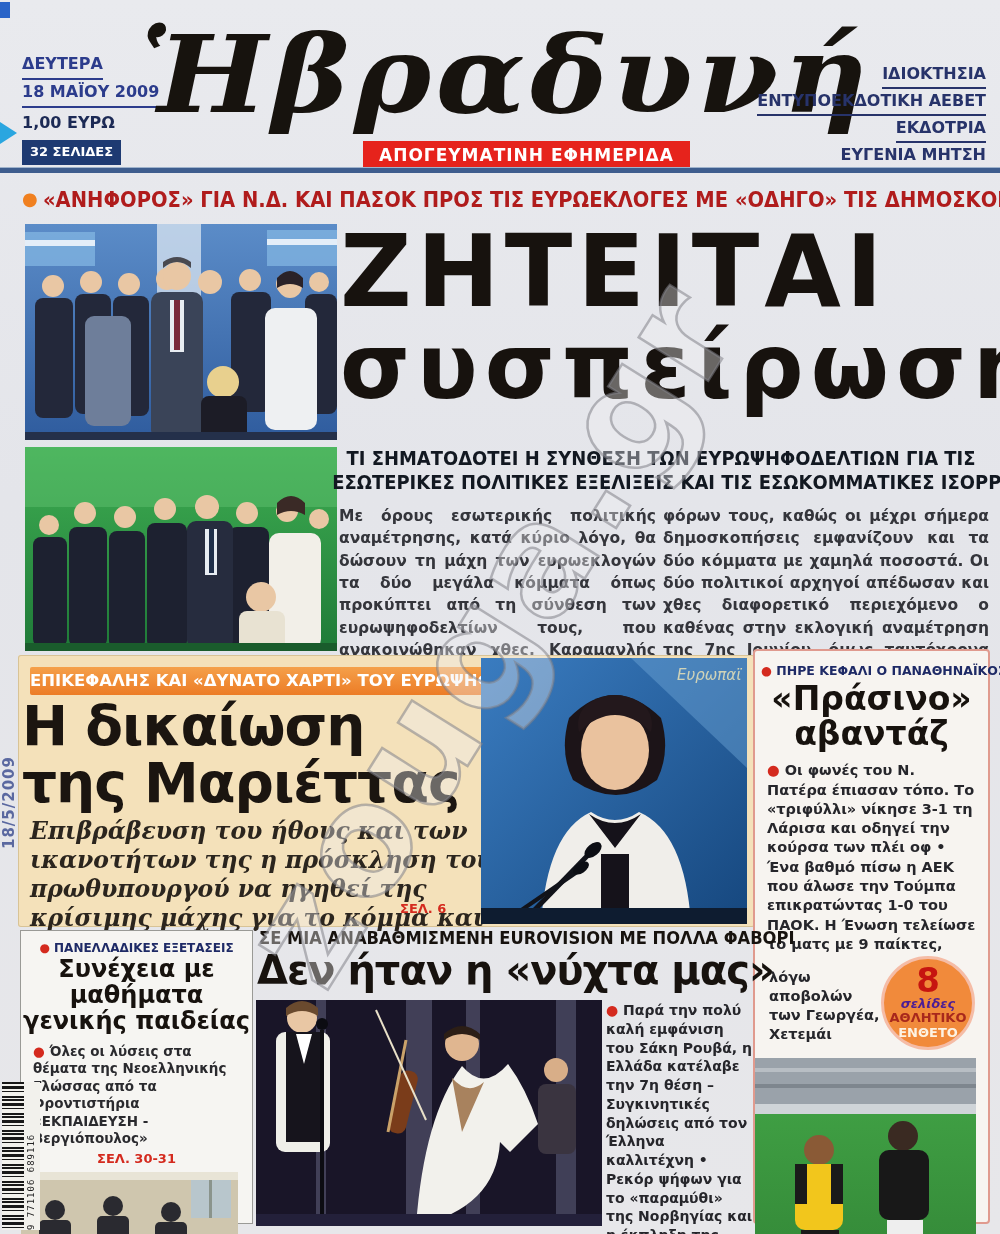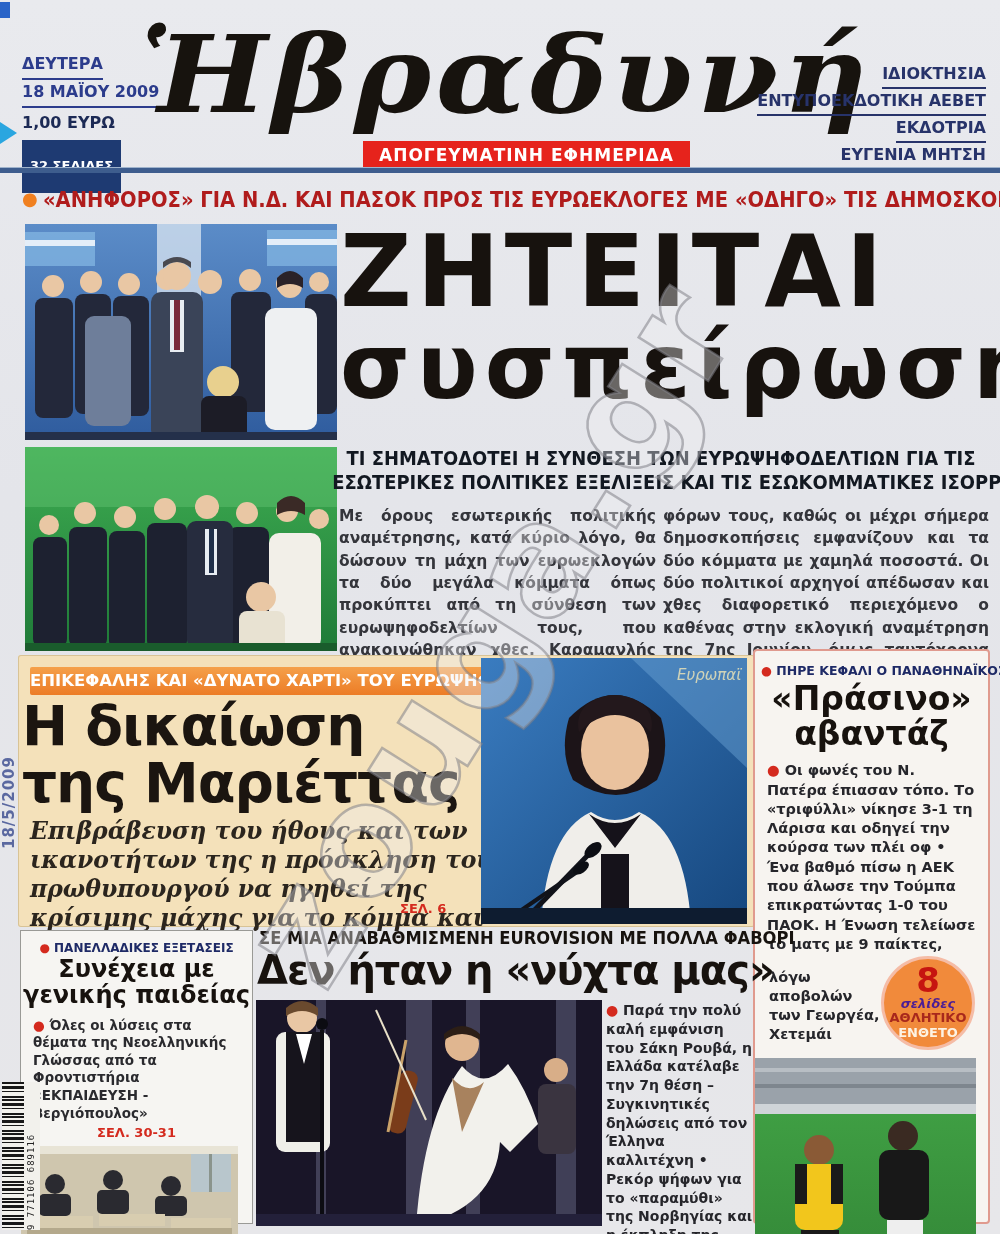--- a/index.html
+++ b/index.html
@@ -8,21 +8,21 @@
         font-family:"DejaVu Sans","Liberation Sans",sans-serif;color:#222;}
   .abs{position:absolute;}
   
   .corner-mark{left:0;top:2px;width:10px;height:16px;background:#2a64c8;}
   .corner-arrow{left:0;top:122px;width:0;height:0;border-top:11px solid transparent;
         border-bottom:11px solid transparent;border-left:17px solid #2aa6e0;}
   .issue{left:22px;top:52px;font-size:16px;font-weight:bold;color:#2c3c8c;line-height:1.55;}
   .issue .u{display:table;border-bottom:2px solid #2c3c8c;padding-bottom:1px;}
   .issue .price{display:table;color:#1c2a55;margin-top:3px;}
   .pagesbox{display:inline-block;margin-top:5px;background:#1e3a72;color:#fff;
-        font-size:13px;font-weight:bold;padding:16px 8px;}
+        font-size:13px;font-weight:bold;padding:2px 8px;}
   .masthead{left:170px;top:22px;width:600px;text-align:center;
         font-family:"DejaVu Serif","Liberation Serif",serif;font-style:italic;font-weight:bold;
         font-size:106px;color:#17130e;letter-spacing:4px;transform:scaleX(1.10);transform-origin:center;
         line-height:1;white-space:nowrap;}
   .mast-banner{left:363px;top:141px;background:#e6231c;color:#fff;font-weight:bold;
         font-size:17px;letter-spacing:1px;padding:4px 16px;white-space:nowrap;}
   .owner{right:14px;top:62px;text-align:right;font-size:16px;font-weight:bold;color:#27336a;line-height:1.5;}
   .owner span{display:inline-block;border-bottom:2px solid #27336a;padding-bottom:1px;text-align:center;}
   .hrule{left:0;top:167px;width:1000px;height:5px;background:#3e5d8e;border-top:1px solid #9fb3cc;}
   
@@ -310,20 +310,21 @@
     </svg>
   </div>
 
   <div class="abs exams">
     <div class="xkicker">
       <span class="dot">●</span>
       <span>ΠΑΝΕΛΛΑΔΙΚΕΣ ΕΞΕΤΑΣΕΙΣ</span>
     </div>
     <div class="xh">
       <div>Συνέχεια με</div>
+      <div>μαθήματα</div>
       <div>γενικής παιδείας</div>
     </div>
     <div class="xbody">
       <span class="dot">●</span>
       <span>Όλες οι λύσεις στα θέματα της Νεοελληνικής Γλώσσας από τα Φροντιστήρια «ΕΚΠΑΙΔΕΥΣΗ - Βεργιόπουλος»</span>
     </div>
     <div class="xref pref">ΣΕΛ. 30-31</div>
     <svg class="xphoto" width="217" height="104" viewBox="0 0 217 104">
       <rect width="217" height="104" fill="#cfc6ae"></rect>
       <rect x="170" y="6" width="40" height="40" fill="#b8c6cc"></rect>

